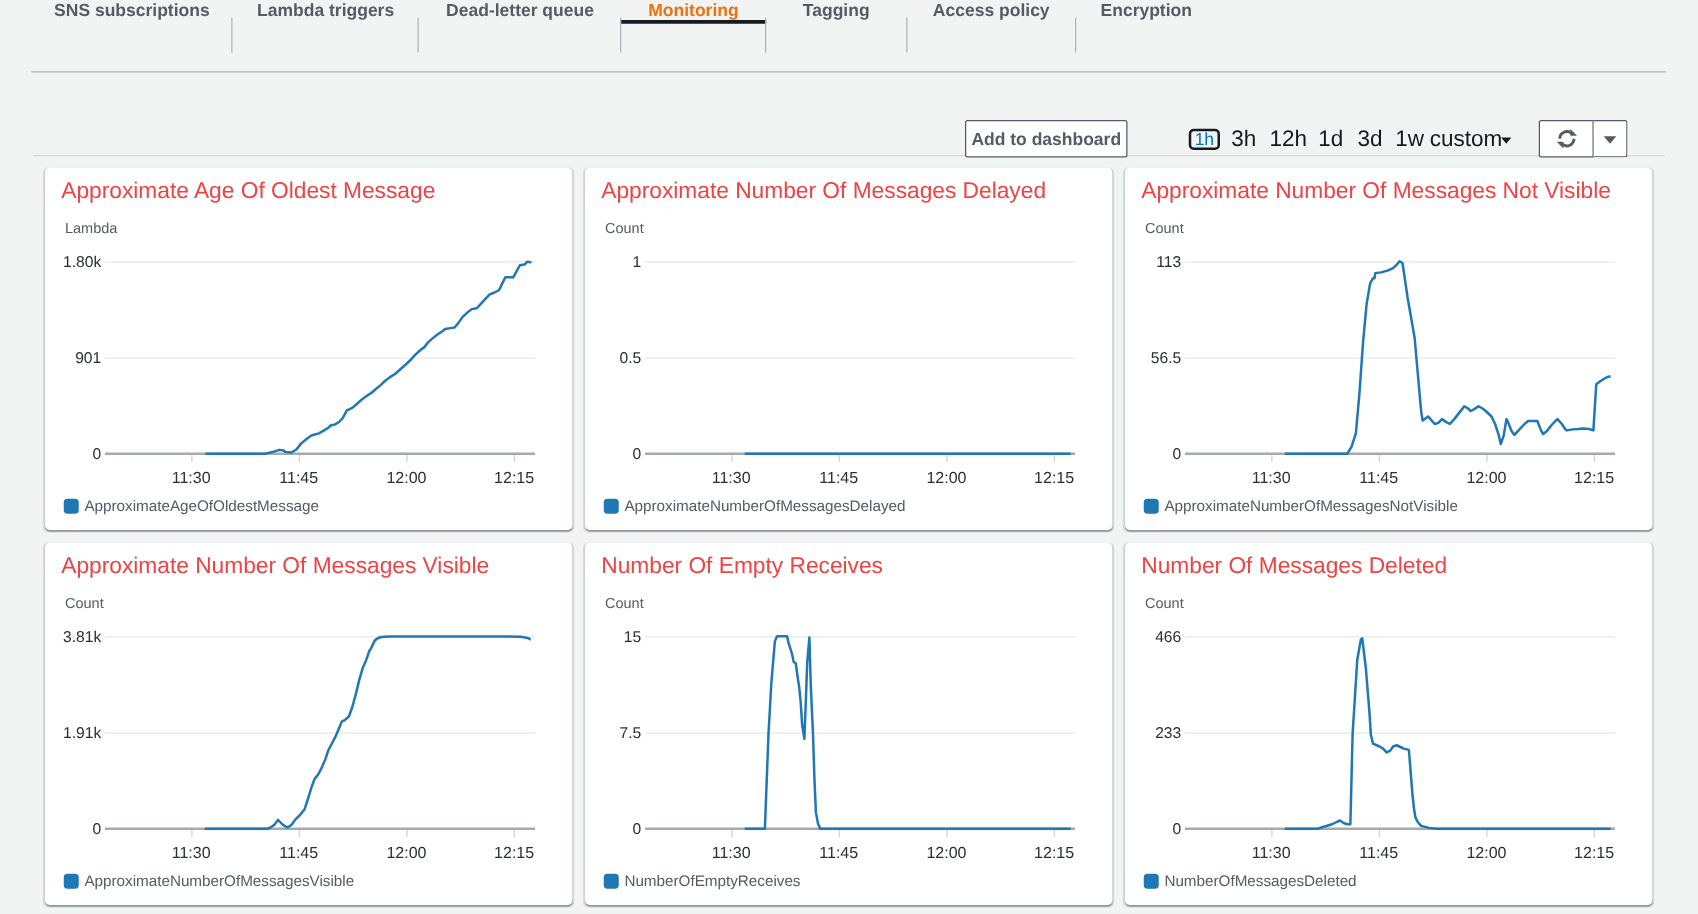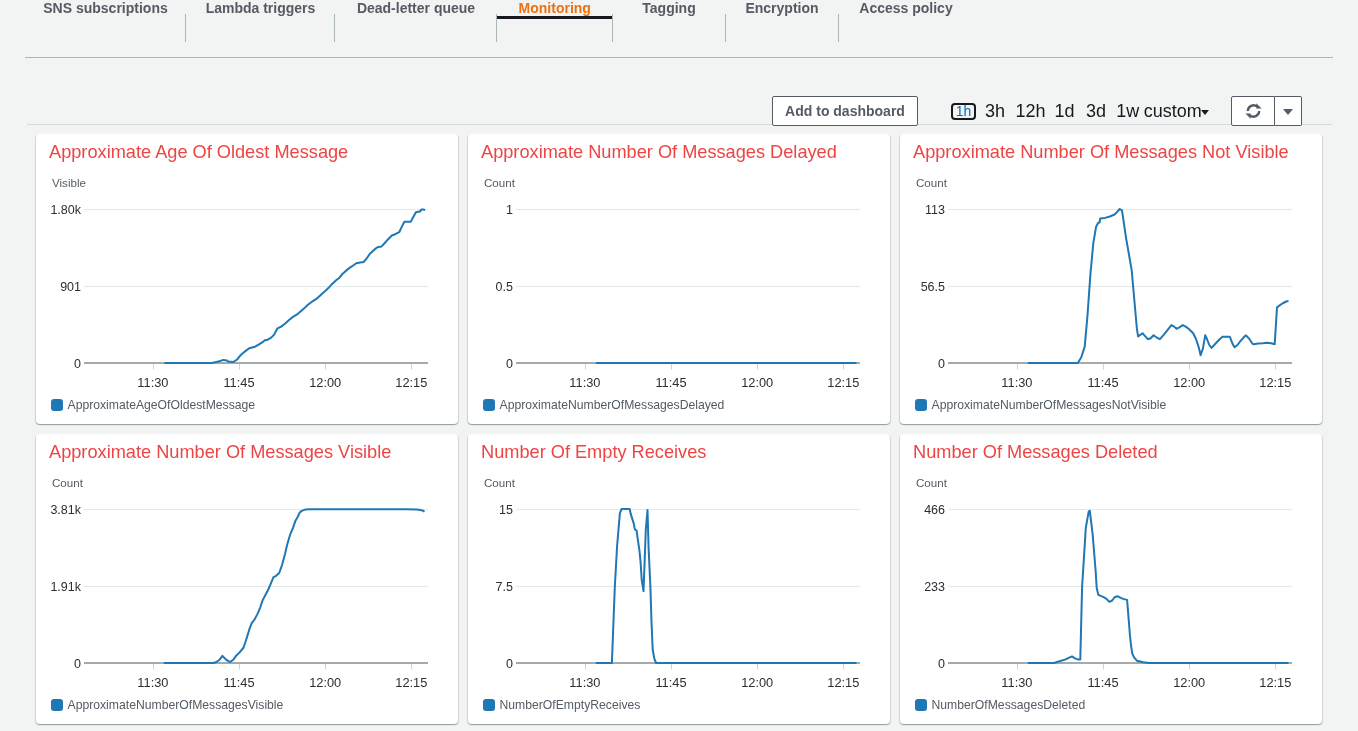--- a/index.html
+++ b/index.html
@@ -9,21 +9,21 @@
 .tab { position:relative; display:flex; align-items:center; justify-content:center;
   font-size:14px; font-weight:bold; color:#545b64; border-bottom:3px solid transparent;
   margin-bottom:-2px; }
 .tab:not(:last-child)::after { content:""; position:absolute; right:0; top:14px;
   height:28px; width:1px; background:#aab7b8; }
 .tab.active { color:#ec7211; border-bottom:3px solid #16191f; }
 .hr2 { position:absolute; left:27px; top:124px; width:1305px; height:1px; background:#d5d9d9; }
 .btn { position:absolute; background:#fff; border:1px solid #545b64; border-radius:2px;
   color:#545b64; font-weight:bold; font-size:14px; display:flex; align-items:center;
   justify-content:center; }
-#addbtn { left:772px; top:96px; width:146px; height:30px; }
+#addbtn { left:772px; top:96px; width:130px; height:30px; }
 .titem { position:absolute; top:103px; height:16px; line-height:16px; font-size:18px;
   color:#16191f; transform:translateX(-50%); white-space:nowrap; }
 #t1h { position:absolute; left:951px; top:103px; width:25px; height:17px; color:#0073bb;
   border:2px solid #16191f; border-radius:4px; font-size:14px; line-height:12px;
   text-align:center; }
 .caret { position:absolute; left:1200.5px; top:109.5px; width:0; height:0;
   border-left:4.5px solid transparent; border-right:4.5px solid transparent;
   border-top:5.5px solid #16191f; }
 #refbtn { left:1231px; top:96px; width:44px; height:30px; border-radius:2px 0 0 2px; }
 #refcar { left:1275px; top:96px; width:27px; height:30px; border-radius:0 2px 2px 0; border-left:none; }
@@ -47,25 +47,25 @@
     </div>
     <div class="tab" style="width:162px">
       <span>Dead-letter queue</span>
     </div>
     <div class="tab active" style="width:115.5px">
       <span>Monitoring</span>
     </div>
     <div class="tab" style="width:113px">
       <span>Tagging</span>
     </div>
+    <div class="tab" style="width:135px">
+      <span>Access policy</span>
+    </div>
     <div class="tab" style="width:113px">
       <span>Encryption</span>
-    </div>
-    <div class="tab" style="width:135px">
-      <span>Access policy</span>
     </div>
   </div>
 <div class="hr2"></div>
 <div class="btn" id="addbtn">Add to dashboard</div>
 <div id="t1h">1h</div>
 <div class="titem" style="left:995px">3h</div>
 <div class="titem" style="left:1030.6px">12h</div>
 <div class="titem" style="left:1064.6px">1d</div>
 <div class="titem" style="left:1096px">3d</div>
 <div class="titem" style="left:1127.7px">1w</div>
@@ -77,21 +77,21 @@
 <path d="M2.8 8 A5.7 5.7 0 0 1 12.2 3.7" fill="none" stroke="#545b64" stroke-width="2.3"></path>
 <polygon points="11.3,0.2 11.3,5.6 16.6,5.6" fill="#545b64"></polygon>
 <polygon points="5.7,15.8 5.7,10.4 0.4,10.4" fill="#545b64"></polygon>
 </svg>
   </div>
 <div class="btn" id="refcar">
     <span class="caret2"></span>
   </div>
 <div class="card" style="left:36px;top:134px">
     <div class="ctitle">Approximate Age Of Oldest Message</div>
-    <div class="cunit">Visible</div>
+    <div class="cunit">Lambda</div>
     <svg width="422" height="290" viewBox="0 0 422 290" style="position:absolute;left:0;top:0">
       <line x1="48.0" y1="75.5" x2="392.0" y2="75.5" stroke="#e5e8e8" stroke-width="1"></line>
       <line x1="48.0" y1="152.5" x2="392.0" y2="152.5" stroke="#e5e8e8" stroke-width="1"></line>
       <line x1="48.0" y1="229.0" x2="392.0" y2="229.0" stroke="#a5abab" stroke-width="2"></line>
       <line x1="117.5" y1="230" x2="117.5" y2="235.5" stroke="#cfd3d3" stroke-width="1"></line>
       <line x1="203.5" y1="230" x2="203.5" y2="235.5" stroke="#cfd3d3" stroke-width="1"></line>
       <line x1="289.5" y1="230" x2="289.5" y2="235.5" stroke="#cfd3d3" stroke-width="1"></line>
       <line x1="375.5" y1="230" x2="375.5" y2="235.5" stroke="#cfd3d3" stroke-width="1"></line>
       <text x="45" y="79.5" text-anchor="end" font-family="Liberation Sans, sans-serif" font-size="12.5" fill="#2a2e33">1.80k</text>
       <text x="45" y="156.5" text-anchor="end" font-family="Liberation Sans, sans-serif" font-size="12.5" fill="#2a2e33">901</text>

